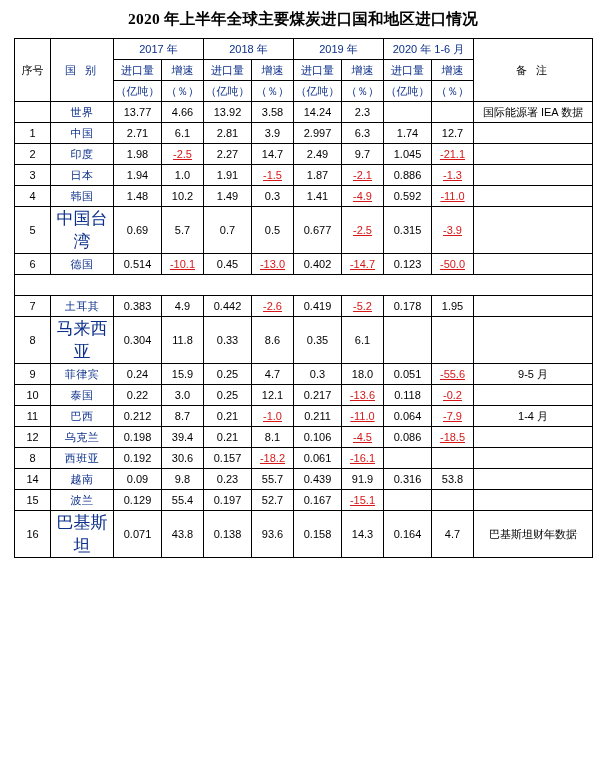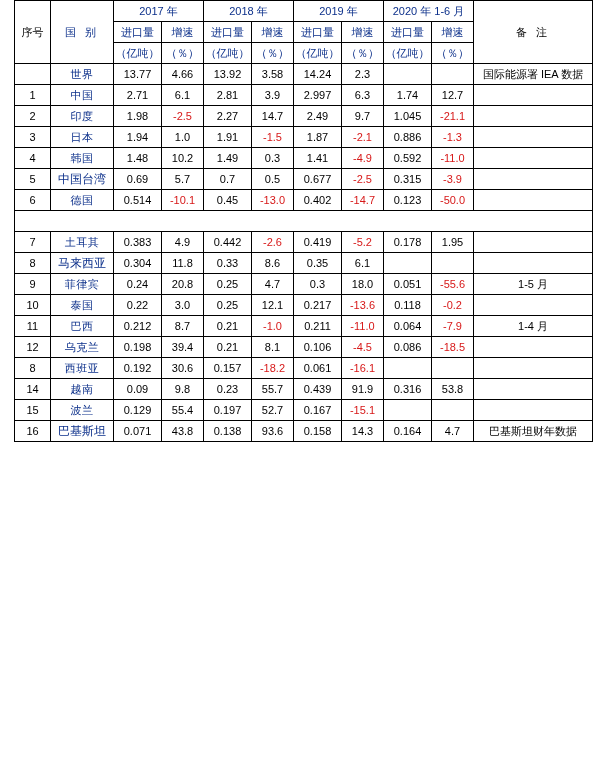--- a/index.html
+++ b/index.html
@@ -84,31 +84,32 @@
     letter-spacing: 3px;
   }
   .country {
     font-weight: bold;
     color: #0b2f8a;
     font-size: 12px;
     letter-spacing: 0.5px;
     font-family: Liberation Mono, monospace;
   }
   .country.small {
-    font-size: 12px;
+    font-size: 17px;
     letter-spacing: 0;
     margin-left: 8px;
   }
   .num {
     color: #000000;
     font-size: 11px;
   }
   .neg {
     color: #d71818;
     font-size: 11px;
+    text-decoration: underline;
   }
   .bold {
     font-weight: bold;
   }
   .idx {
     font-size: 11px;
     color: #000000;
   }
   .remark {
     font-size: 10.5px;
@@ -126,20 +127,21 @@
   }
   .thick-top td {
     border-top: 1px solid #000000;
   }
 </style>
 </head>
 <body>
 
 <div class="page">
 
+  <div class="title">2020 年上半年全球主要煤炭进口国和地区进口情况</div>
 
   <div class="table-wrap">
     <table class="maintable">
       <colgroup>
         <col style="width:36px">
         <col style="width:63px">
         <col style="width:48px">
         <col style="width:42px">
         <col style="width:48px">
         <col style="width:42px">
@@ -298,28 +300,28 @@
             <td class="num">0.35</td>
             <td class="num">6.1</td>
             <td class="num"></td>
             <td class="num"></td>
             <td class="remark"></td>
           </tr>
           <tr>
             <td class="idx">9</td>
             <td class="country">菲律宾</td>
             <td class="num">0.24</td>
-            <td class="num">20.8</td>
+            <td class="num">15.9</td>
             <td class="num">0.25</td>
             <td class="num">4.7</td>
             <td class="num">0.3</td>
             <td class="num">18.0</td>
             <td class="num bold">0.051</td>
             <td class="neg bold">-55.6</td>
-            <td class="remark">1-5 月</td>
+            <td class="remark">9-5 月</td>
           </tr>
           <tr>
             <td class="idx">10</td>
             <td class="country">泰国</td>
             <td class="num">0.22</td>
             <td class="num">3.0</td>
             <td class="num">0.25</td>
             <td class="num">12.1</td>
             <td class="num">0.217</td>
             <td class="neg">-13.6</td>

